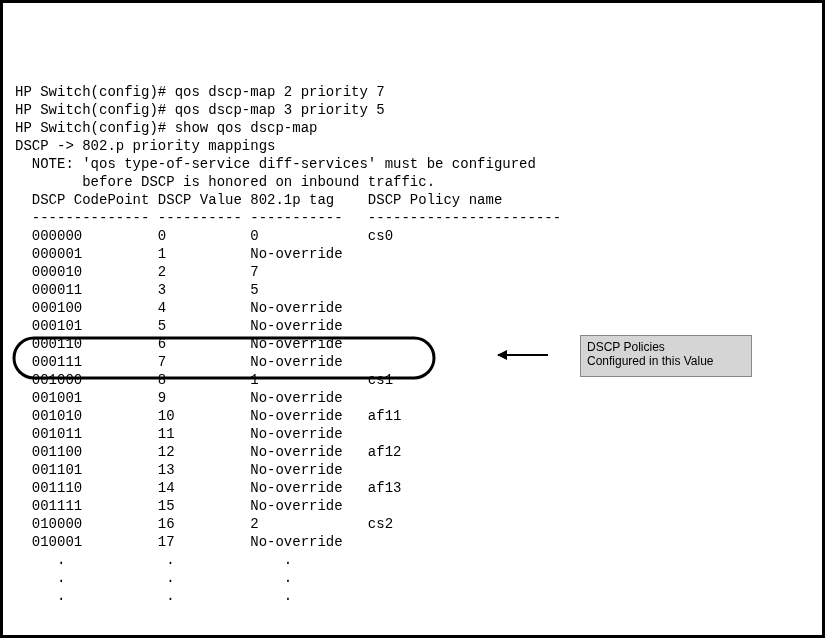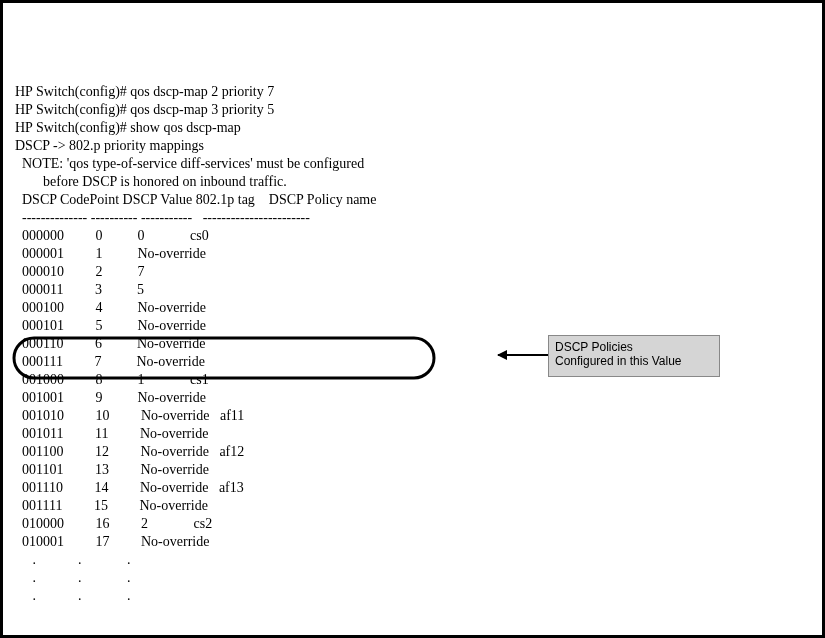--- a/index.html
+++ b/index.html
@@ -15,25 +15,24 @@
     padding: 8px 12px;
     font-family: "Courier New", Courier, monospace;
     font-size: 14px;
     line-height: 18px;
     white-space: pre;
     position: relative;
     color: #000;
   }
   .term-line {
     white-space: pre;
-    font-family: Liberation Serif, serif;
   }
   .callout-box {
     position: absolute;
-    left: 545px;
+    left: 577px;
     top: 332px;
     width: 172px;
     height: 42px;
     background: #d5d5d5;
     border: 1px solid #888;
     font-family: Arial, Helvetica, sans-serif;
     font-size: 12px;
     line-height: 14px;
     padding: 4px 6px;
     box-sizing: border-box;

